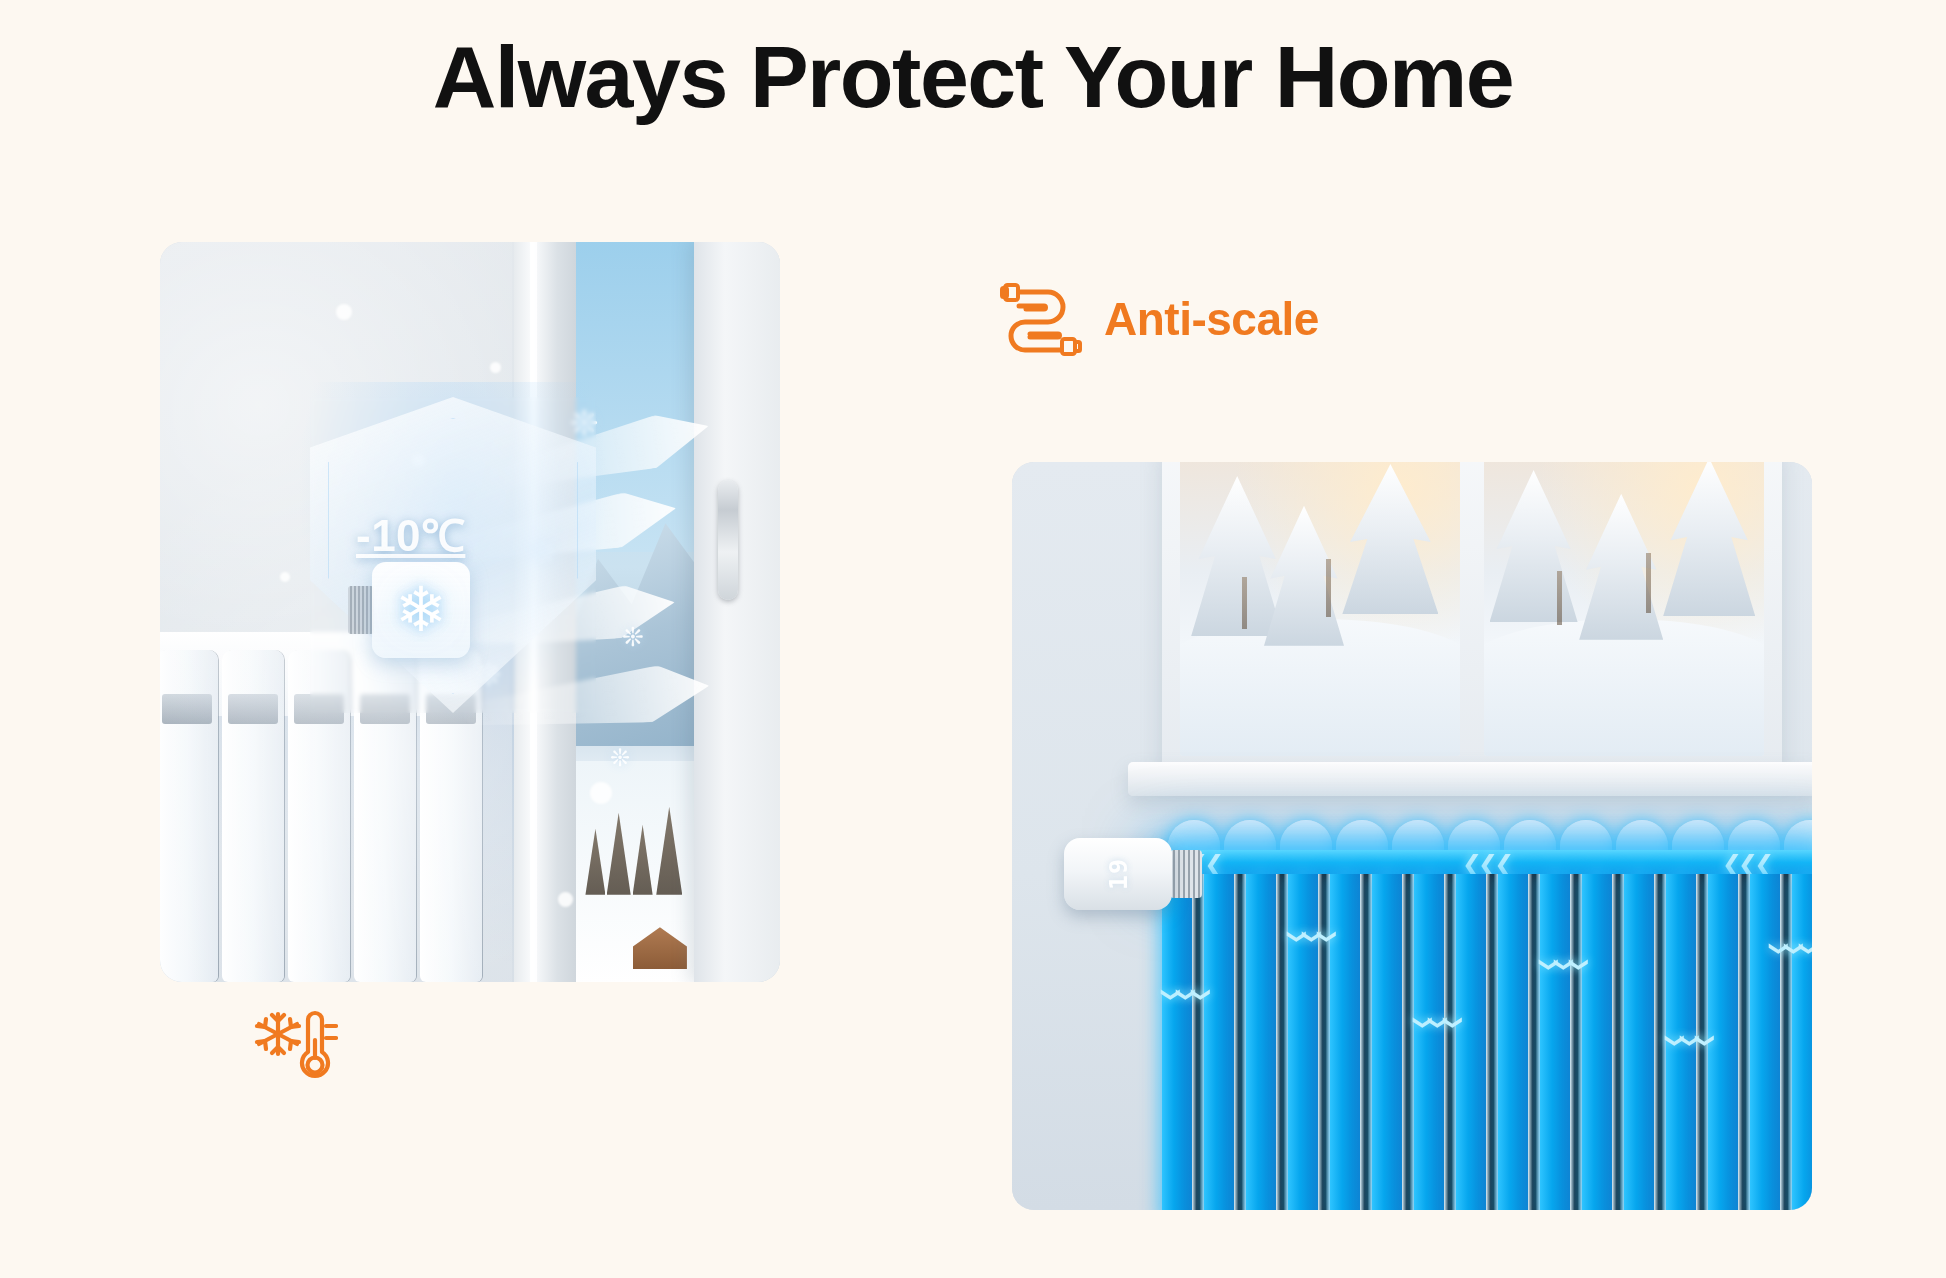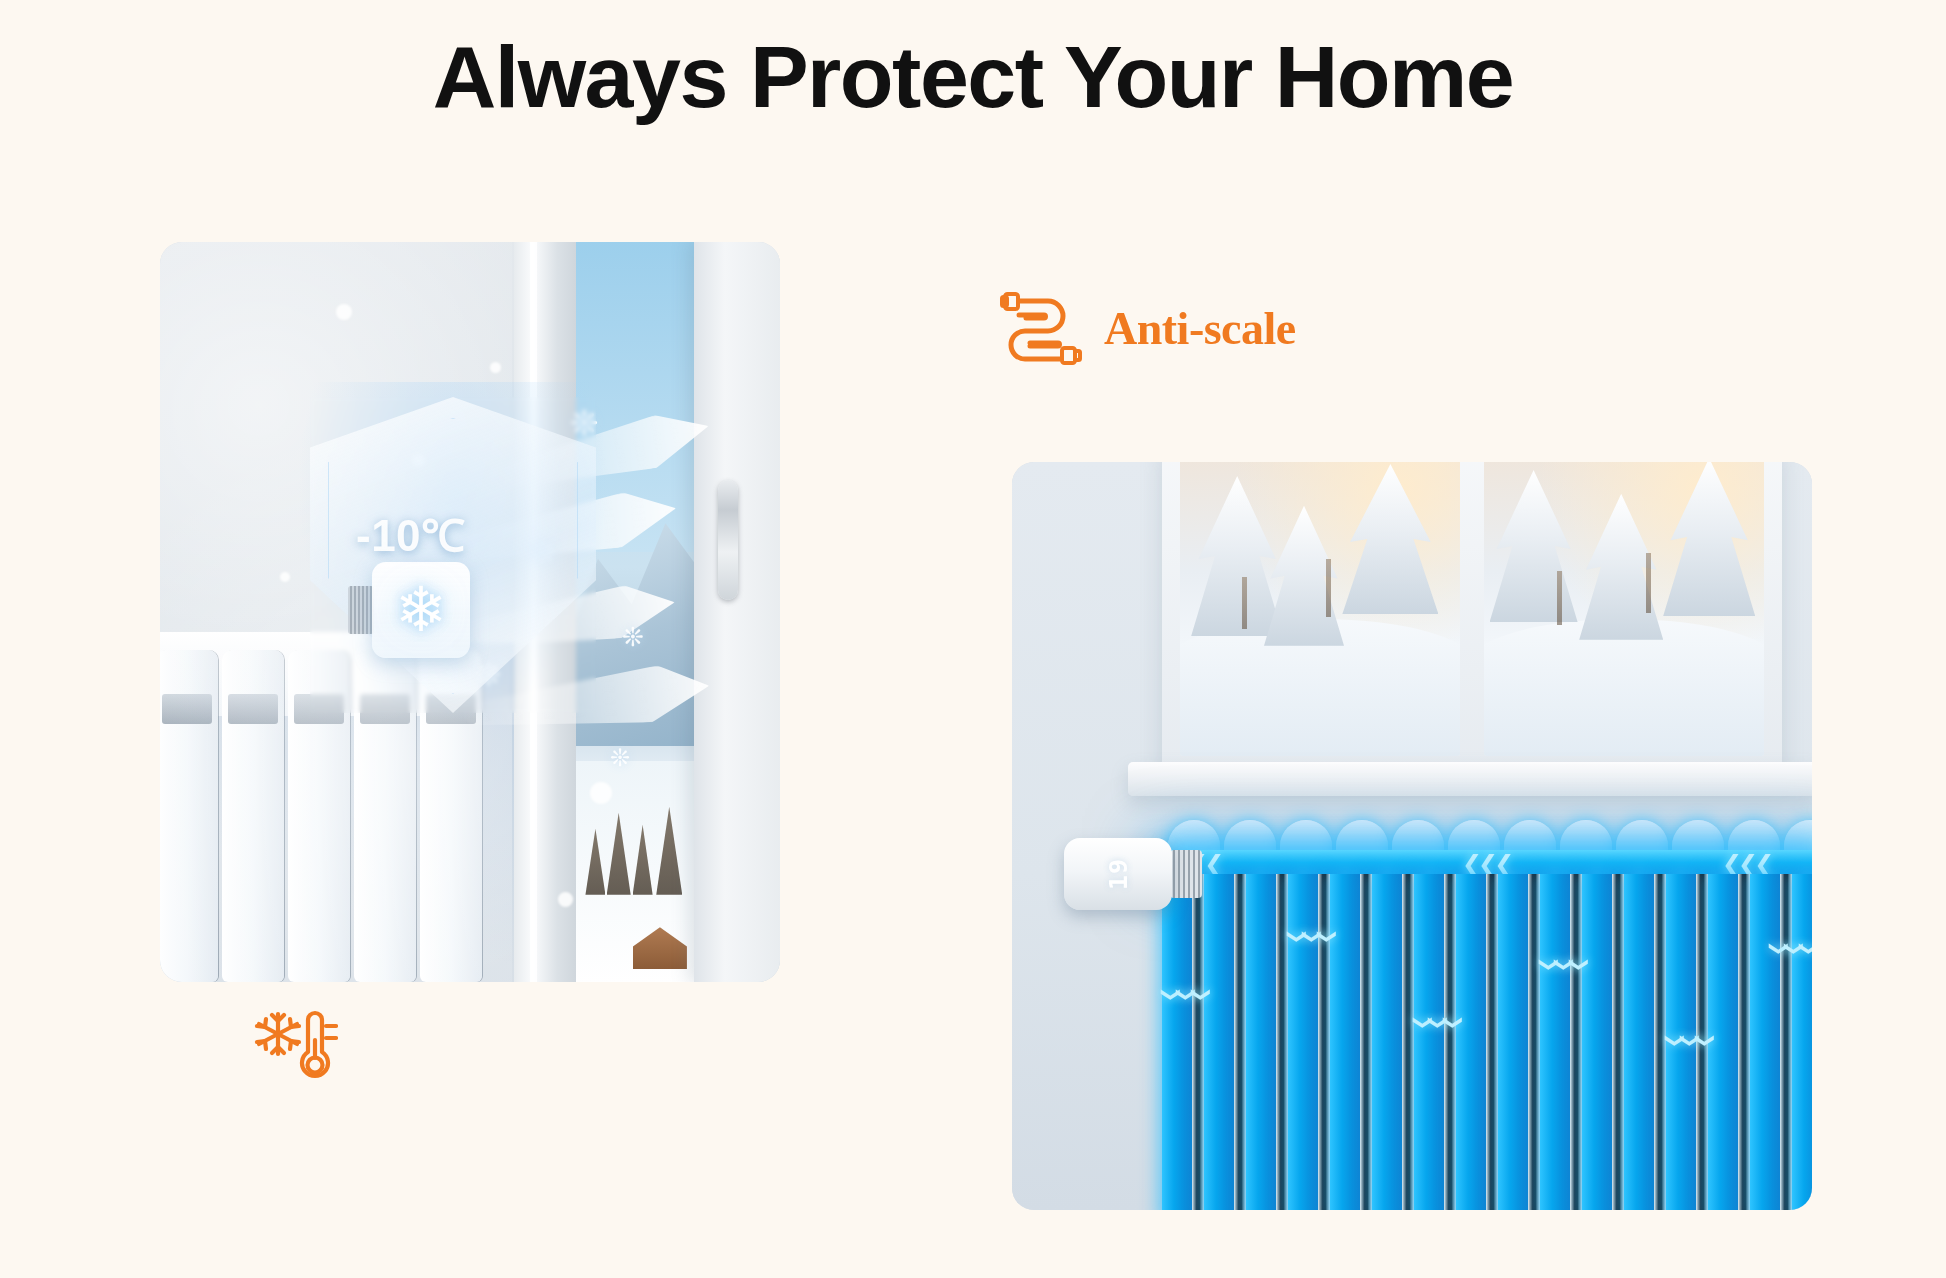--- a/index.html
+++ b/index.html
@@ -161,20 +161,21 @@
     width:322px; height:352px;
     background:radial-gradient(ellipse at 50% 30%, rgba(160,210,250,.45), rgba(160,210,250,0) 68%);
     pointer-events:none;
   }
   .temp-badge{
     position:absolute; left:196px; top:262px;
     font-size:44px; font-weight:bold;
     color:rgba(255,255,255,.92);
     text-shadow:0 2px 10px rgba(120,165,205,.75);
     letter-spacing:.5px;
+    text-decoration:underline;
   }
 
   
   .valve-left{
     position:absolute; left:212px; top:320px;
     width:98px; height:96px;
     background:linear-gradient(180deg, rgba(255,255,255,.94), rgba(238,246,252,.86));
     border-radius:14px;
     box-shadow:0 6px 18px rgba(130,170,205,.4);
   }
@@ -332,21 +333,21 @@
   
   .feature-label{
     position:absolute;
     display:flex; align-items:center; gap:20px;
     color:#F07A20;
     font-size:46px; font-weight:bold;
     letter-spacing:-.5px;
     white-space:nowrap;
   }
   #label-anti-freezing { left:252px; top:1010px; }
-  #label-anti-scale    { left:1000px; top:288px;font-family:Liberation Serif, serif; }
+  #label-anti-scale    { left:1000px; top:279px; }
   .feature-icon{ display:block; flex:0 0 auto; }
 </style>
 </head>
 <body>
 
 <div id="stage">
 
   <h1 class="page-title">Always Protect Your Home</h1>
 
   <div class="photo-card" id="card-left">

